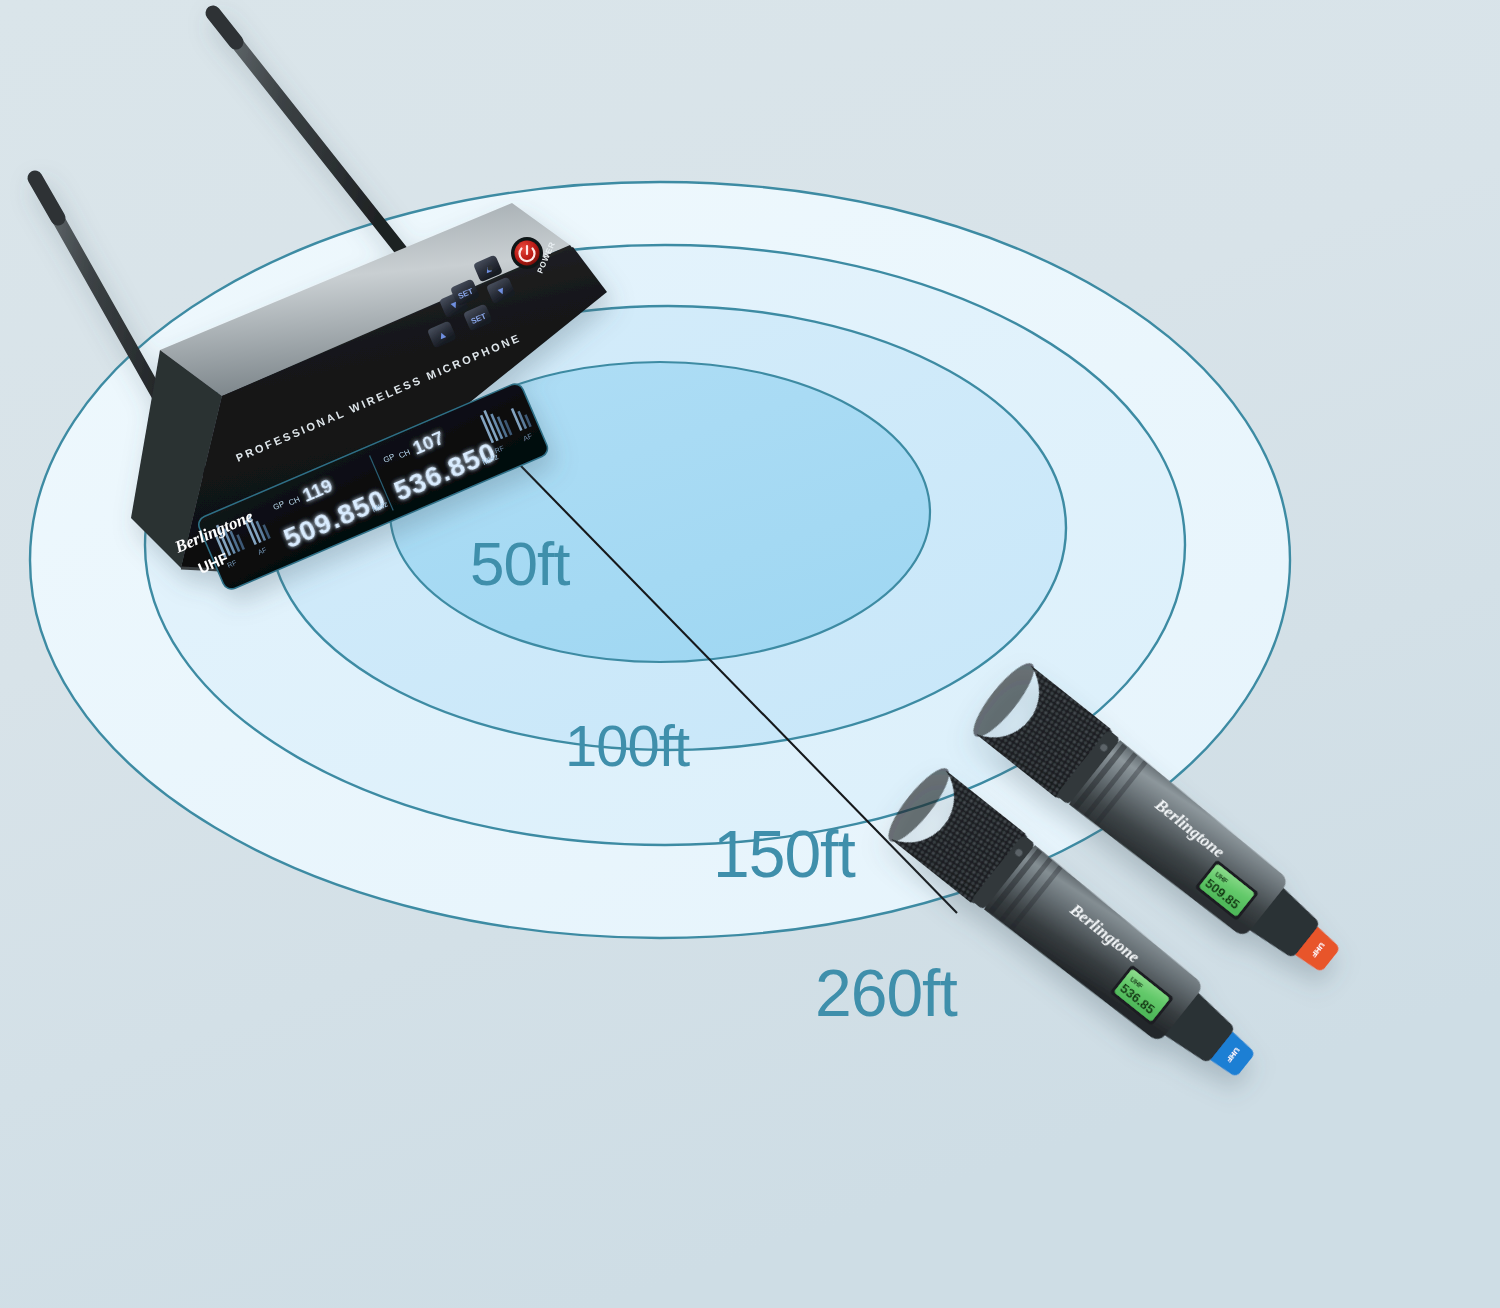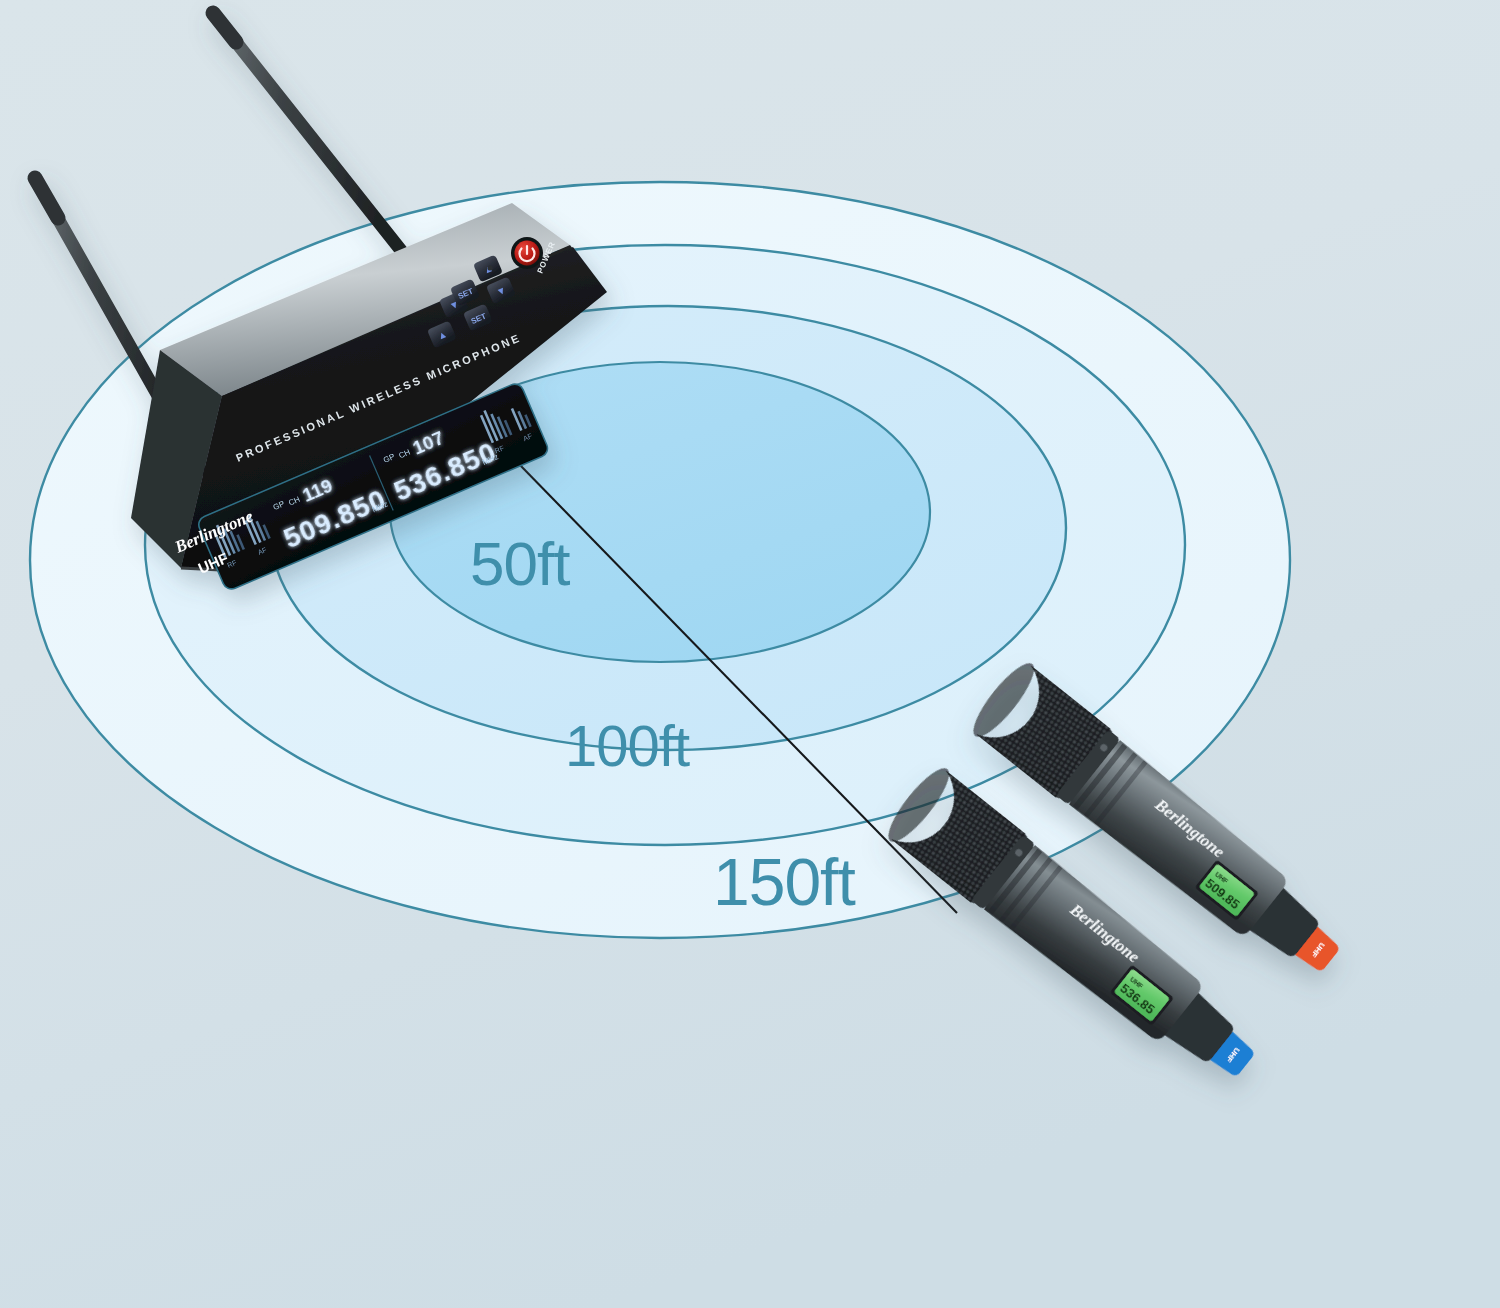--- a/index.html
+++ b/index.html
@@ -16,21 +16,21 @@
   .lbl{
     position:absolute;
     color:#3f8fab;
     font-weight:400;
     letter-spacing:-1px;
     white-space:nowrap;
     font-family:"Liberation Sans", sans-serif;
   }
   #lbl50 {left:470px; top:528px; font-size:62px;}
   #lbl100{left:565px; top:712px; font-size:58px;}
-  #lbl150{left:713px; top:844px; font-size:66px;}
+  #lbl150{left:713px; top:816px; font-size:66px;}
   #lbl260{left:815px; top:955px; font-size:66px;}
 </style>
 </head>
 <body>
 
 <div id="stage">
 
   <svg id="scene" viewBox="0 0 1500 1308" xmlns="http://www.w3.org/2000/svg">
     <defs>
       <linearGradient id="bgGrad" x1="0" y1="0" x2="0.4" y2="1">
@@ -318,14 +318,15 @@
       <path d="M328,-27 L372,-23 a7,7 0 0,1 7,7 L379,16 a7,7 0 0,1 -7,7 L328,27 Z" fill="#2b3034"></path>
       <path d="M379,-18 L404,-16 a6,6 0 0,1 6,6 L410,10 a6,6 0 0,1 -6,6 L379,18 Z" fill="#1f7fd4"></path>
       <text x="394" y="3" text-anchor="middle" font-family="'Liberation Sans',sans-serif" font-size="8" font-weight="bold" fill="#ffffff" transform="rotate(90,394,0)">UHF</text>
     </g>
 
   </svg>
 
   <div class="lbl" id="lbl50">50ft</div>
   <div class="lbl" id="lbl100">100ft</div>
   <div class="lbl" id="lbl150">150ft</div>
+  <div class="lbl" id="lbl260">260ft</div>
 
 </div>
 
 </body></html>

